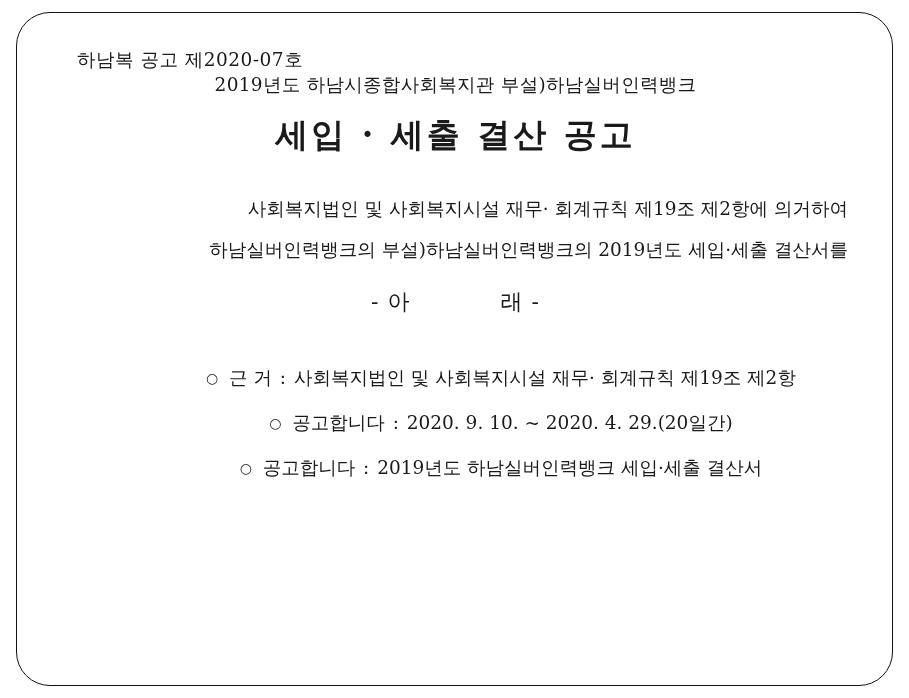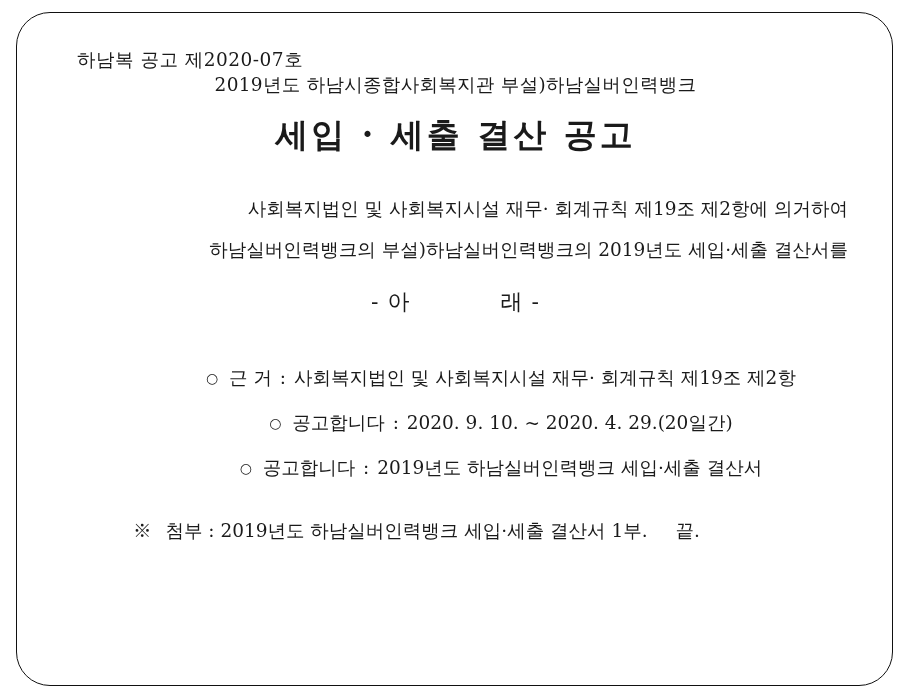--- a/index.html
+++ b/index.html
@@ -171,22 +171,16 @@
 
         <div class="item">
           <span class="bullet">○</span>
           <span class="key">공고합니다</span>
           <span class="sep">:</span>
           <span class="val">2019년도 하남실버인력뱅크 세입·세출 결산서</span>
         </div>
 
       </div>
 
-      <div class="attach">
-        <span class="mark">※</span>
-        <span>첨부 :</span>
-        <span>2019년도 하남실버인력뱅크 세입·세출 결산서 1부.</span>
-        <span class="tail">끝.</span>
-      </div>
 
     </div>
   </div>
 </div>
 
 </body></html>

